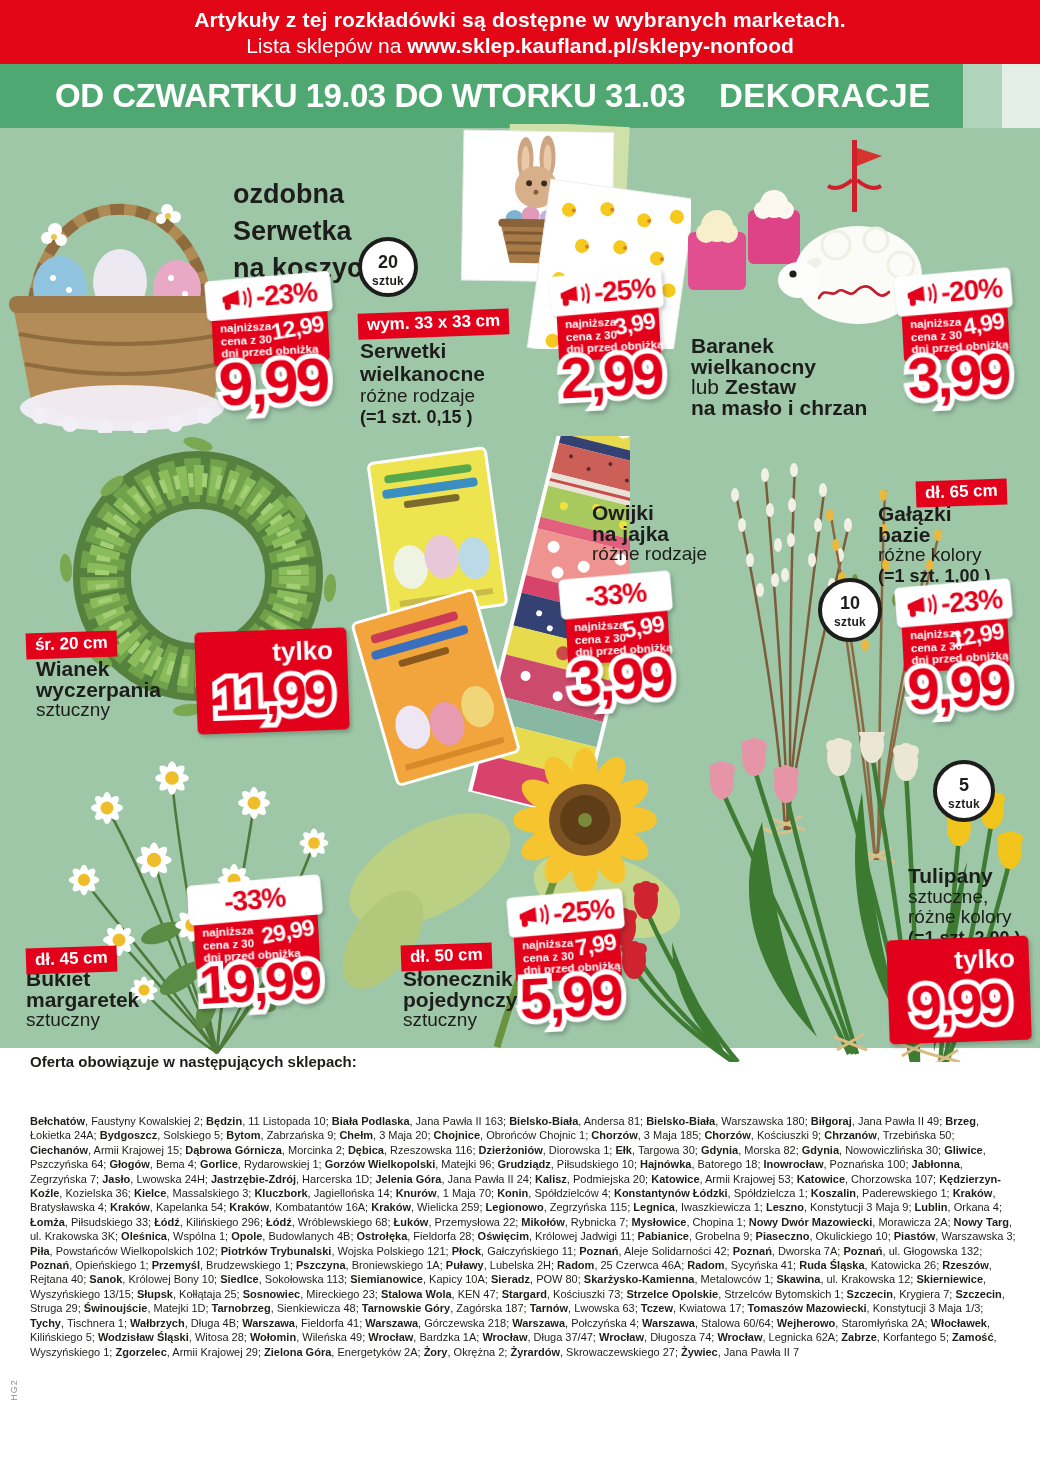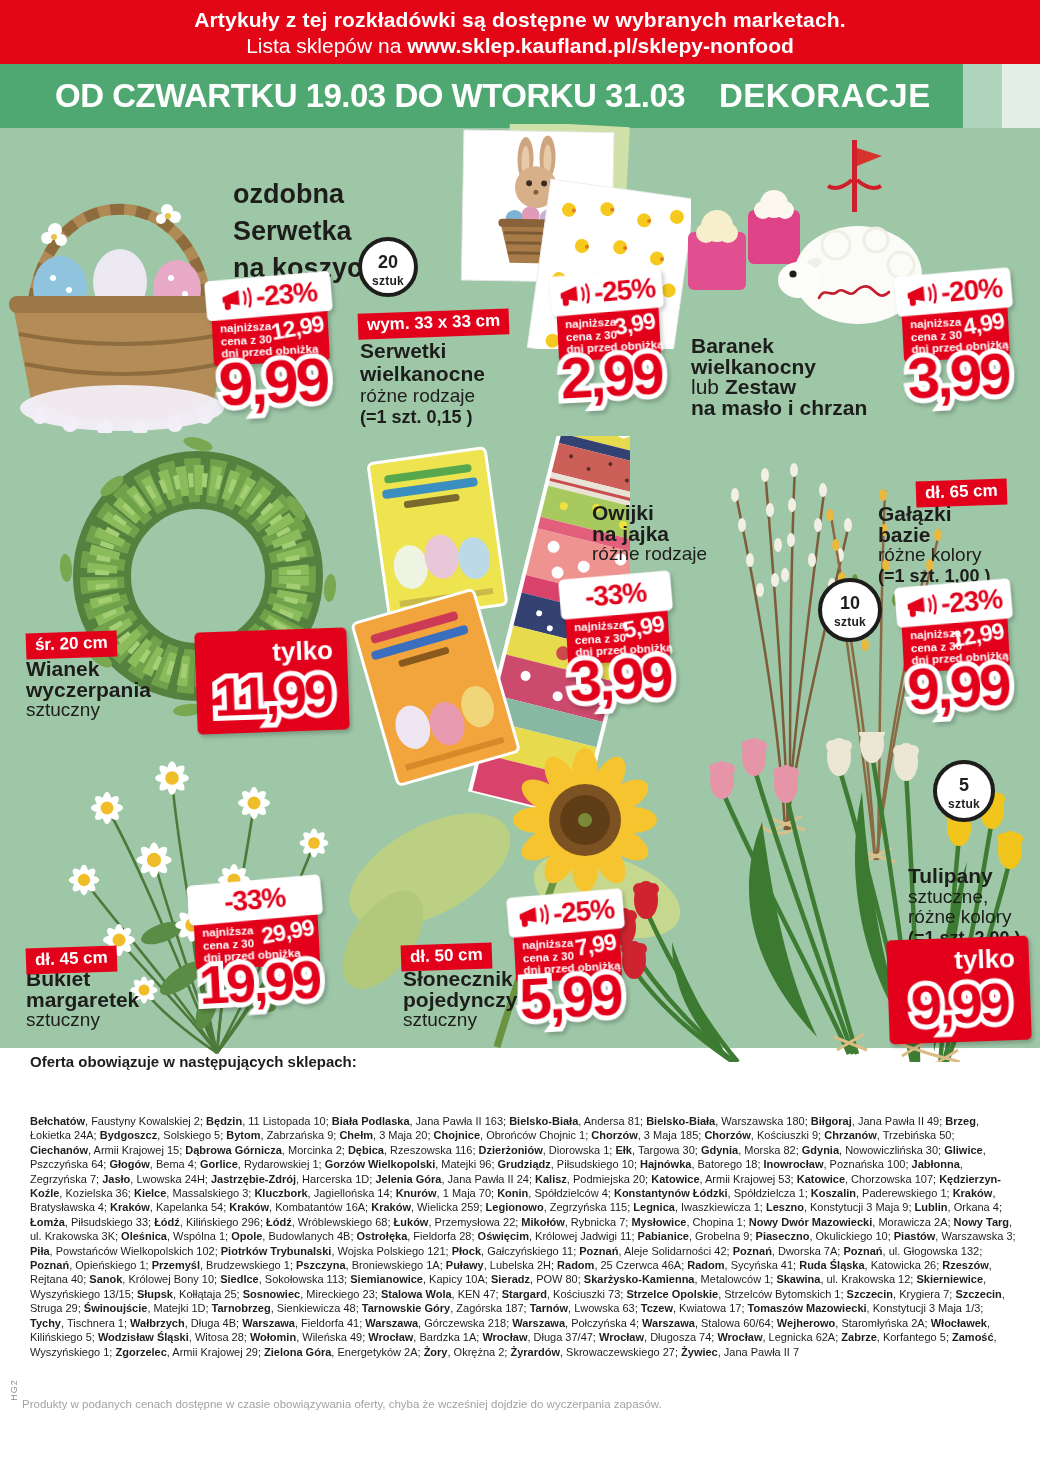--- a/index.html
+++ b/index.html
@@ -576,21 +576,21 @@
     <span class="disc-val">-20%</span>
   </div>
   <div class="prev-box">
     <div class="prev-price">4,99</div>
     <div class="prev-lines"><span>najniższa</span><br><span>cena z 30</span><br><span>dni przed obniżką</span></div>
   </div>
   <div class="bigprice" data-text="3,99">3,99</div>
 </div>
 
 <div class="dim-label" style="left:26px;top:632px">śr. 20 cm</div>
-<div class="ptext" style="left:26px;top:659px">
+<div class="ptext" style="left:36px;top:659px">
   <div class="pn">Wianek</div>
   <div class="pn">wyczerpania</div>
   <div class="ps">sztuczny</div>
 </div>
 <div class="tylko-block" style="left:196px;top:630px;width:152px">
   <div class="tylko-box">
     <div class="tylko-label">tylko</div>
     <div class="bigprice" style="font-size:54px" data-text="11,99">11,99</div>
   </div>
 </div>
@@ -697,14 +697,13 @@
   <div class="tylko-box">
     <div class="tylko-label">tylko</div>
     <div class="bigprice" style="font-size:56px" data-text="9,99">9,99</div>
   </div>
 </div>
 
 <h2 class="stores-heading">Oferta obowiązuje w następujących sklepach:</h2>
 <p class="store-list"><strong>Bełchatów</strong>, Faustyny Kowalskiej 2; <strong>Będzin</strong>, 11 Listopada 10; <strong>Biała Podlaska</strong>, Jana Pawła II 163; <strong>Bielsko-Biała</strong>, Andersa 81; <strong>Bielsko-Biała</strong>, Warszawska 180; <strong>Biłgoraj</strong>, Jana Pawła II 49; <strong>Brzeg</strong>, Łokietka 24A; <strong>Bydgoszcz</strong>, Solskiego 5; <strong>Bytom</strong>, Zabrzańska 9; <strong>Chełm</strong>, 3 Maja 20; <strong>Chojnice</strong>, Obrońców Chojnic 1; <strong>Chorzów</strong>, 3 Maja 185; <strong>Chorzów</strong>, Kościuszki 9; <strong>Chrzanów</strong>, Trzebińska 50; <strong>Ciechanów</strong>, Armii Krajowej 15; <strong>Dąbrowa Górnicza</strong>, Morcinka 2; <strong>Dębica</strong>, Rzeszowska 116; <strong>Dzierżoniów</strong>, Diorowska 1; <strong>Ełk</strong>, Targowa 30; <strong>Gdynia</strong>, Morska 82; <strong>Gdynia</strong>, Nowowiczlińska 30; <strong>Gliwice</strong>, Pszczyńska 64; <strong>Głogów</strong>, Bema 4; <strong>Gorlice</strong>, Rydarowskiej 1; <strong>Gorzów Wielkopolski</strong>, Matejki 96; <strong>Grudziądz</strong>, Piłsudskiego 10; <strong>Hajnówka</strong>, Batorego 18; <strong>Inowrocław</strong>, Poznańska 100; <strong>Jabłonna</strong>, Zegrzyńska 7; <strong>Jasło</strong>, Lwowska 24H; <strong>Jastrzębie-Zdrój</strong>, Harcerska 1D; <strong>Jelenia Góra</strong>, Jana Pawła II 24; <strong>Kalisz</strong>, Podmiejska 20; <strong>Katowice</strong>, Armii Krajowej 53; <strong>Katowice</strong>, Chorzowska 107; <strong>Kędzierzyn-Koźle</strong>, Kozielska 36; <strong>Kielce</strong>, Massalskiego 3; <strong>Kluczbork</strong>, Jagiellońska 14; <strong>Knurów</strong>, 1 Maja 70; <strong>Konin</strong>, Spółdzielców 4; <strong>Konstantynów Łódzki</strong>, Spółdzielcza 1; <strong>Koszalin</strong>, Paderewskiego 1; <strong>Kraków</strong>, Bratysławska 4; <strong>Kraków</strong>, Kapelanka 54; <strong>Kraków</strong>, Kombatantów 16A; <strong>Kraków</strong>, Wielicka 259; <strong>Legionowo</strong>, Zegrzyńska 115; <strong>Legnica</strong>, Iwaszkiewicza 1; <strong>Leszno</strong>, Konstytucji 3 Maja 9; <strong>Lublin</strong>, Orkana 4; <strong>Łomża</strong>, Piłsudskiego 33; <strong>Łódź</strong>, Kilińskiego 296; <strong>Łódź</strong>, Wróblewskiego 68; <strong>Łuków</strong>, Przemysłowa 22; <strong>Mikołów</strong>, Rybnicka 7; <strong>Mysłowice</strong>, Chopina 1; <strong>Nowy Dwór Mazowiecki</strong>, Morawicza 2A; <strong>Nowy Targ</strong>, ul. Krakowska 3K; <strong>Oleśnica</strong>, Wspólna 1; <strong>Opole</strong>, Budowlanych 4B; <strong>Ostrołęka</strong>, Fieldorfa 28; <strong>Oświęcim</strong>, Królowej Jadwigi 11; <strong>Pabianice</strong>, Grobelna 9; <strong>Piaseczno</strong>, Okulickiego 10; <strong>Piastów</strong>, Warszawska 3; <strong>Piła</strong>, Powstańców Wielkopolskich 102; <strong>Piotrków Trybunalski</strong>, Wojska Polskiego 121; <strong>Płock</strong>, Gałczyńskiego 11; <strong>Poznań</strong>, Aleje Solidarności 42; <strong>Poznań</strong>, Dworska 7A; <strong>Poznań</strong>, ul. Głogowska 132; <strong>Poznań</strong>, Opieńskiego 1; <strong>Przemyśl</strong>, Brudzewskiego 1; <strong>Pszczyna</strong>, Broniewskiego 1A; <strong>Puławy</strong>, Lubelska 2H; <strong>Radom</strong>, 25 Czerwca 46A; <strong>Radom</strong>, Sycyńska 41; <strong>Ruda Śląska</strong>, Katowicka 26; <strong>Rzeszów</strong>, Rejtana 40; <strong>Sanok</strong>, Królowej Bony 10; <strong>Siedlce</strong>, Sokołowska 113; <strong>Siemianowice</strong>, Kapicy 10A; <strong>Sieradz</strong>, POW 80; <strong>Skarżysko-Kamienna</strong>, Metalowców 1; <strong>Skawina</strong>, ul. Krakowska 12; <strong>Skierniewice</strong>, Wyszyńskiego 13/15; <strong>Słupsk</strong>, Kołłątaja 25; <strong>Sosnowiec</strong>, Mireckiego 23; <strong>Stalowa Wola</strong>, KEN 47; <strong>Stargard</strong>, Kościuszki 73; <strong>Strzelce Opolskie</strong>, Strzelców Bytomskich 1; <strong>Szczecin</strong>, Krygiera 7; <strong>Szczecin</strong>, Struga 29; <strong>Świnoujście</strong>, Matejki 1D; <strong>Tarnobrzeg</strong>, Sienkiewicza 48; <strong>Tarnowskie Góry</strong>, Zagórska 187; <strong>Tarnów</strong>, Lwowska 63; <strong>Tczew</strong>, Kwiatowa 17; <strong>Tomaszów Mazowiecki</strong>, Konstytucji 3 Maja 1/3; <strong>Tychy</strong>, Tischnera 1; <strong>Wałbrzych</strong>, Długa 4B; <strong>Warszawa</strong>, Fieldorfa 41; <strong>Warszawa</strong>, Górczewska 218; <strong>Warszawa</strong>, Połczyńska 4; <strong>Warszawa</strong>, Stalowa 60/64; <strong>Wejherowo</strong>, Staromłyńska 2A; <strong>Włocławek</strong>, Kilińskiego 5; <strong>Wodzisław Śląski</strong>, Witosa 28; <strong>Wołomin</strong>, Wileńska 49; <strong>Wrocław</strong>, Bardzka 1A; <strong>Wrocław</strong>, Długa 37/47; <strong>Wrocław</strong>, Długosza 74; <strong>Wrocław</strong>, Legnicka 62A; <strong>Zabrze</strong>, Korfantego 5; <strong>Zamość</strong>, Wyszyńskiego 1; <strong>Zgorzelec</strong>, Armii Krajowej 29; <strong>Zielona Góra</strong>, Energetyków 2A; <strong>Żory</strong>, Okrężna 2; <strong>Żyrardów</strong>, Skrowaczewskiego 27; <strong>Żywiec</strong>, Jana Pawła II 7</p>
 <div class="page-code">HG2</div>
 <div class="footer">
-  <div>Produkty w podanych cenach dostępne w czasie obowiązywania oferty, chyba że wcześniej dojdzie do wyczerpania zapasów.</div>
 </div>
 
 </body></html>

